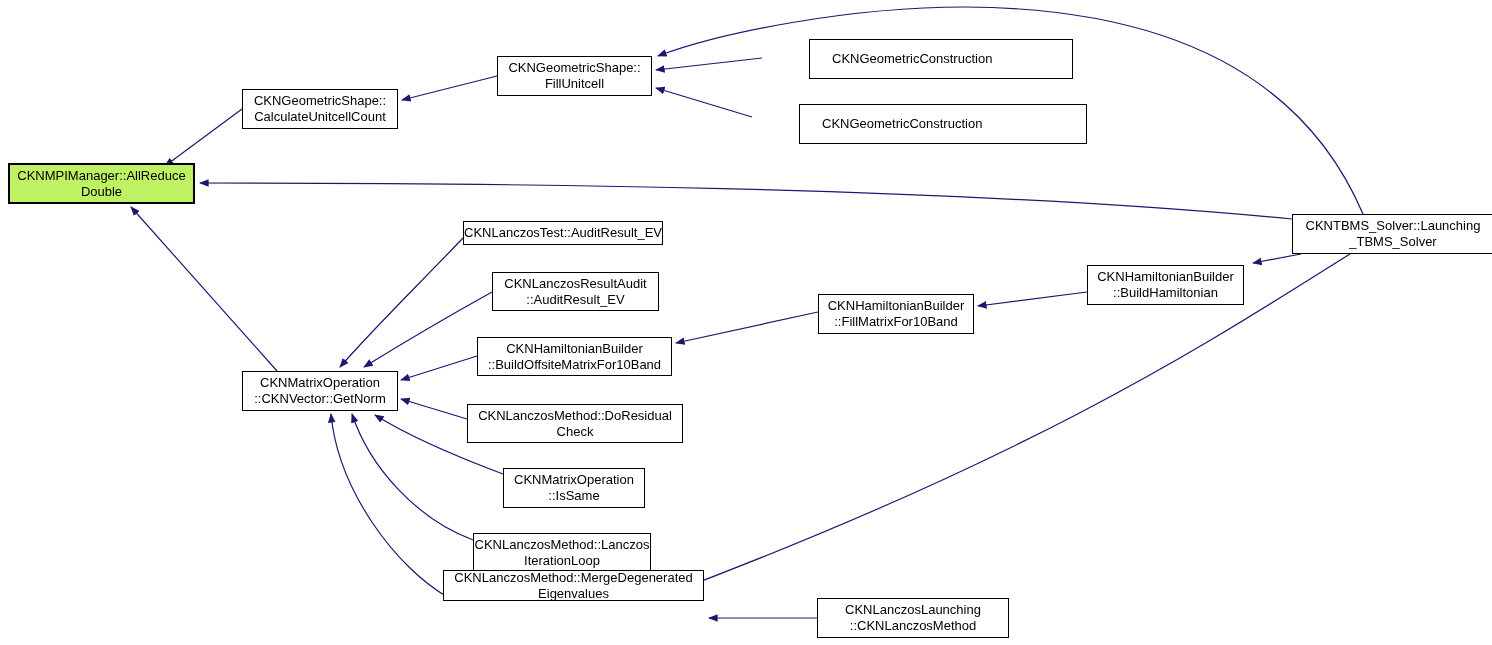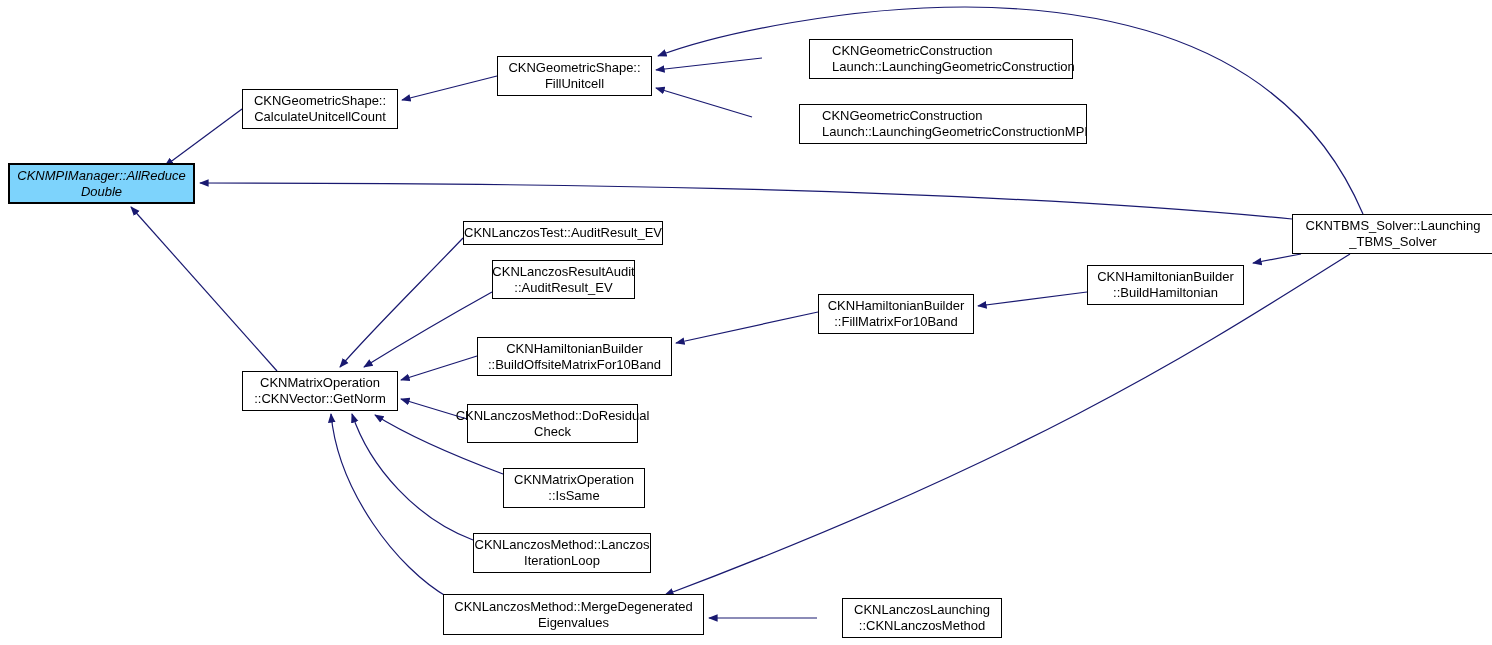--- a/index.html
+++ b/index.html
@@ -20,24 +20,23 @@
     font-size:13px;
     line-height:16px;
     display:flex;
     flex-direction:column;
     align-items:center;
     justify-content:center;
     white-space:nowrap;
     cursor:pointer;
   }
   .node.current{
-    background:#7dd3fc;
+    background:#bef264;
     border:2px solid #000000;
     cursor:default;
-    font-style:italic;
   }
   .node.align-left{
     align-items:flex-start;
     text-align:left;
     padding-left:22px;
     margin-left:47px;
   }
   .node span{display:block;}
 </style>
 </head>
@@ -84,33 +83,31 @@
     <span>CalculateUnitcellCount</span>
   </div>
 
   <div class="node" style="left:497px;top:56px;width:155px;height:40px">
     <span>CKNGeometricShape::</span>
     <span>FillUnitcell</span>
   </div>
 
   <div class="node align-left" style="left:762px;top:39px;width:264px;height:40px">
     <span>CKNGeometricConstruction</span>
-    <span>Launch::LaunchingGeometricConstruction</span>
   </div>
 
   <div class="node align-left" style="left:752px;top:104px;width:288px;height:40px">
     <span>CKNGeometricConstruction</span>
-    <span>Launch::LaunchingGeometricConstructionMPI</span>
   </div>
 
   <div class="node" style="left:463px;top:221px;width:200px;height:24px">
     <span>CKNLanczosTest::AuditResult_EV</span>
   </div>
 
-  <div class="node" style="left:492px;top:260px;width:143px;height:39px">
+  <div class="node" style="left:492px;top:272px;width:167px;height:39px">
     <span>CKNLanczosResultAudit</span>
     <span>::AuditResult_EV</span>
   </div>
 
   <div class="node" style="left:818px;top:294px;width:156px;height:40px">
     <span>CKNHamiltonianBuilder</span>
     <span>::FillMatrixFor10Band</span>
   </div>
 
   <div class="node" style="left:1087px;top:265px;width:157px;height:40px">
@@ -126,38 +123,38 @@
   <div class="node" style="left:477px;top:337px;width:195px;height:39px">
     <span>CKNHamiltonianBuilder</span>
     <span>::BuildOffsiteMatrixFor10Band</span>
   </div>
 
   <div class="node" style="left:242px;top:371px;width:156px;height:40px">
     <span>CKNMatrixOperation</span>
     <span>::CKNVector::GetNorm</span>
   </div>
 
-  <div class="node" style="left:467px;top:404px;width:171px;height:39px">
+  <div class="node" style="left:467px;top:404px;width:216px;height:39px">
     <span>CKNLanczosMethod::DoResidual</span>
     <span>Check</span>
   </div>
 
   <div class="node" style="left:503px;top:468px;width:142px;height:40px">
     <span>CKNMatrixOperation</span>
     <span>::IsSame</span>
   </div>
 
   <div class="node" style="left:473px;top:533px;width:178px;height:40px">
     <span>CKNLanczosMethod::Lanczos</span>
     <span>IterationLoop</span>
   </div>
 
-  <div class="node" style="left:443px;top:594px;width:261px;height:41px">
+  <div class="node" style="left:443px;top:570px;width:261px;height:31px">
     <span>CKNLanczosMethod::MergeDegenerated</span>
     <span>Eigenvalues</span>
   </div>
 
-  <div class="node" style="left:842px;top:598px;width:160px;height:40px">
+  <div class="node" style="left:817px;top:598px;width:192px;height:40px">
     <span>CKNLanczosLaunching</span>
     <span>::CKNLanczosMethod</span>
   </div>
 
 </div>
 
 </body></html>

